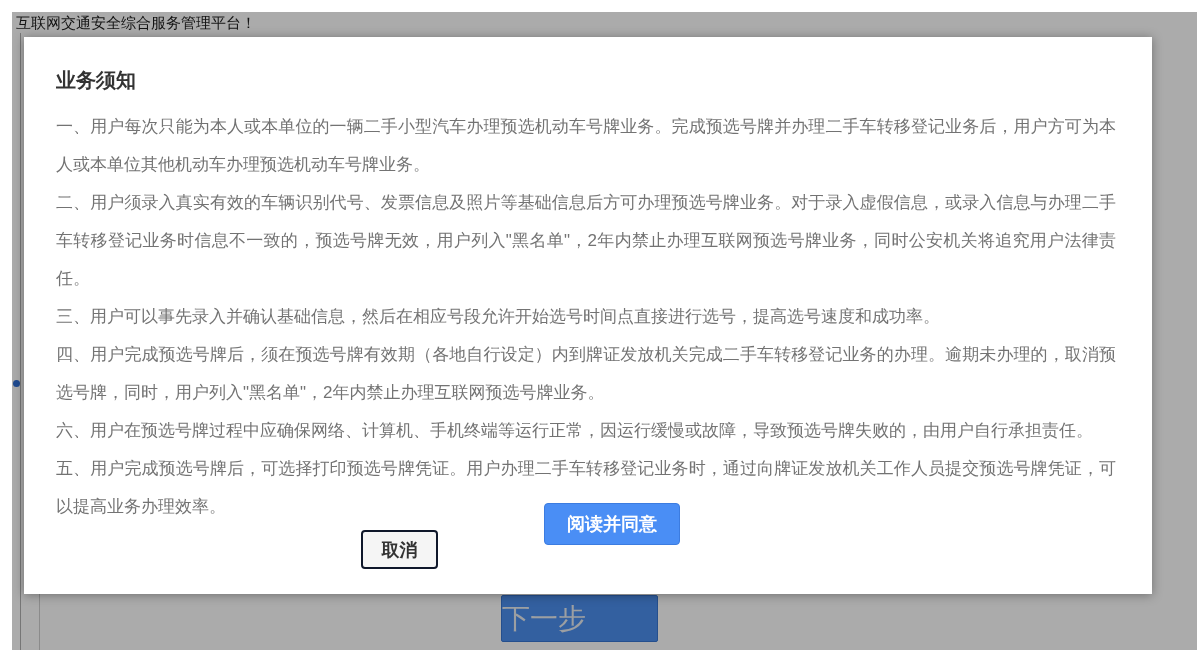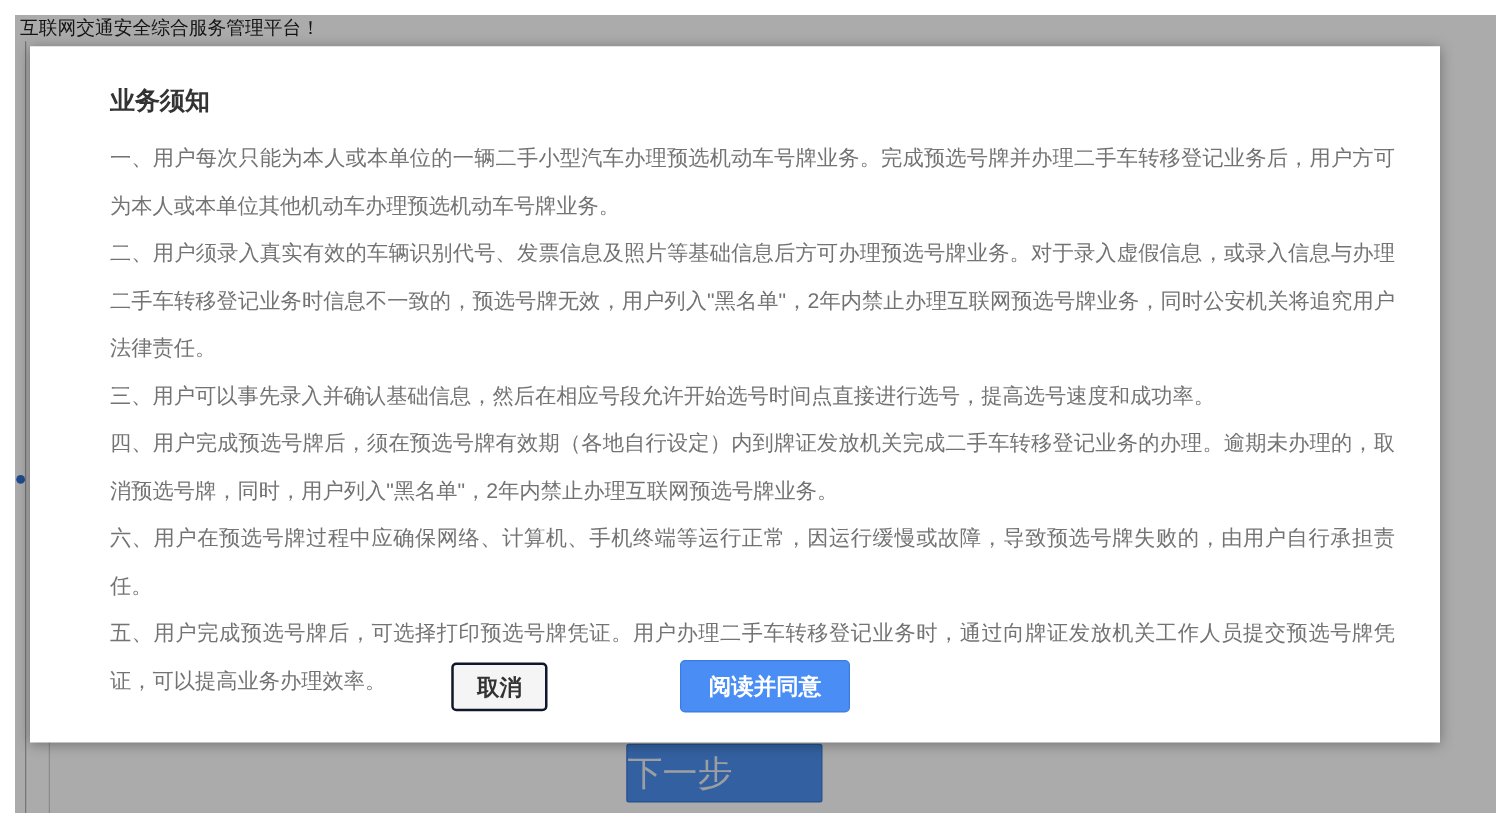--- a/index.html
+++ b/index.html
@@ -43,42 +43,41 @@
     background: rgba(0, 0, 0, 0.33);
     z-index: 10;
   }
 
   
   .modal {
     position: absolute; left: 12px; top: 25px; width: 1128px; height: 557px;
     background: #ffffff;
     box-shadow: 0 1px 10px rgba(0,0,0,0.35);
     z-index: 20;
-    padding-left: 32px;
   }
   .modal-title {
     margin: 30px 32px 14px 32px;
     font-size: 20px; font-weight: bold; color: #333333;
   }
   .modal-body {
     margin: 0 36px 0 32px;
     font-size: 17px; line-height: 38px; color: #737373;
     text-align: justify;
   }
   .modal-body p { margin: 0; }
 
   .btn-cancel {
     position: absolute; left: 333px; top: 489px; width: 77px; height: 39px;
     background: #f5f5f5; border: 2px solid #0f172a; border-radius: 4px;
     color: #333333; font-size: 18px; font-weight: bold;
     font-family: "Liberation Sans", "DejaVu Sans", sans-serif;
     cursor: pointer;
   }
   .btn-agree {
-    position: absolute; left: 516px; top: 487px; width: 136px; height: 42px;
+    position: absolute; left: 516px; top: 462px; width: 136px; height: 42px;
     background: var(--agree-blue, #4a8ef5);
     border: 1px solid #3c7ce0; border-radius: 4px;
     color: #ffffff; font-size: 18px; font-weight: bold;
     font-family: "Liberation Sans", "DejaVu Sans", sans-serif;
     cursor: pointer;
   }
 </style>
 </head>
 <body>
 

